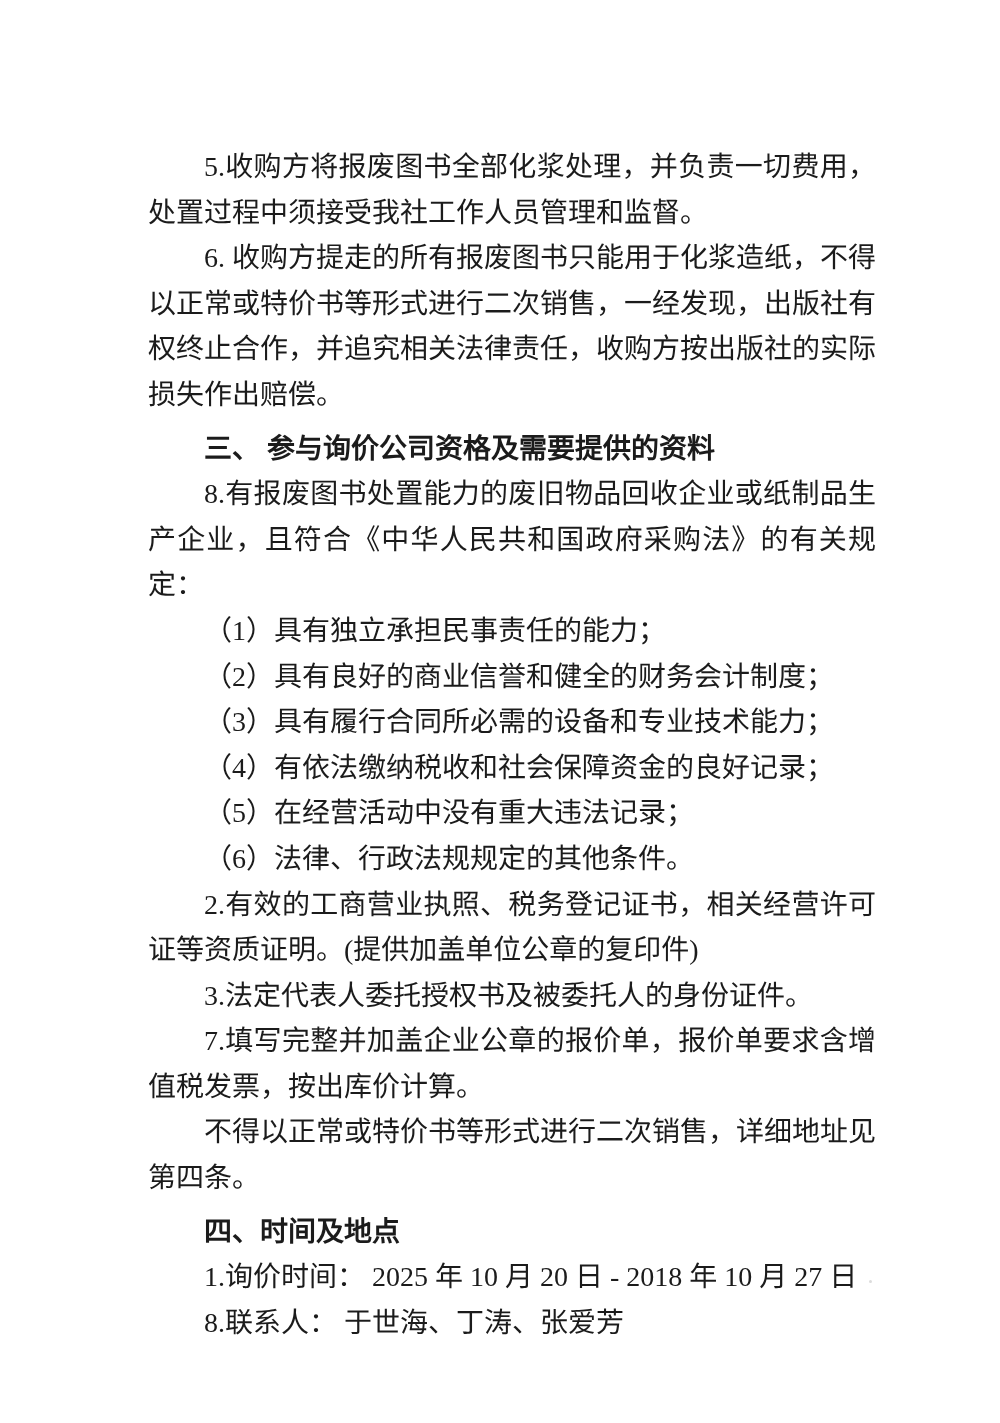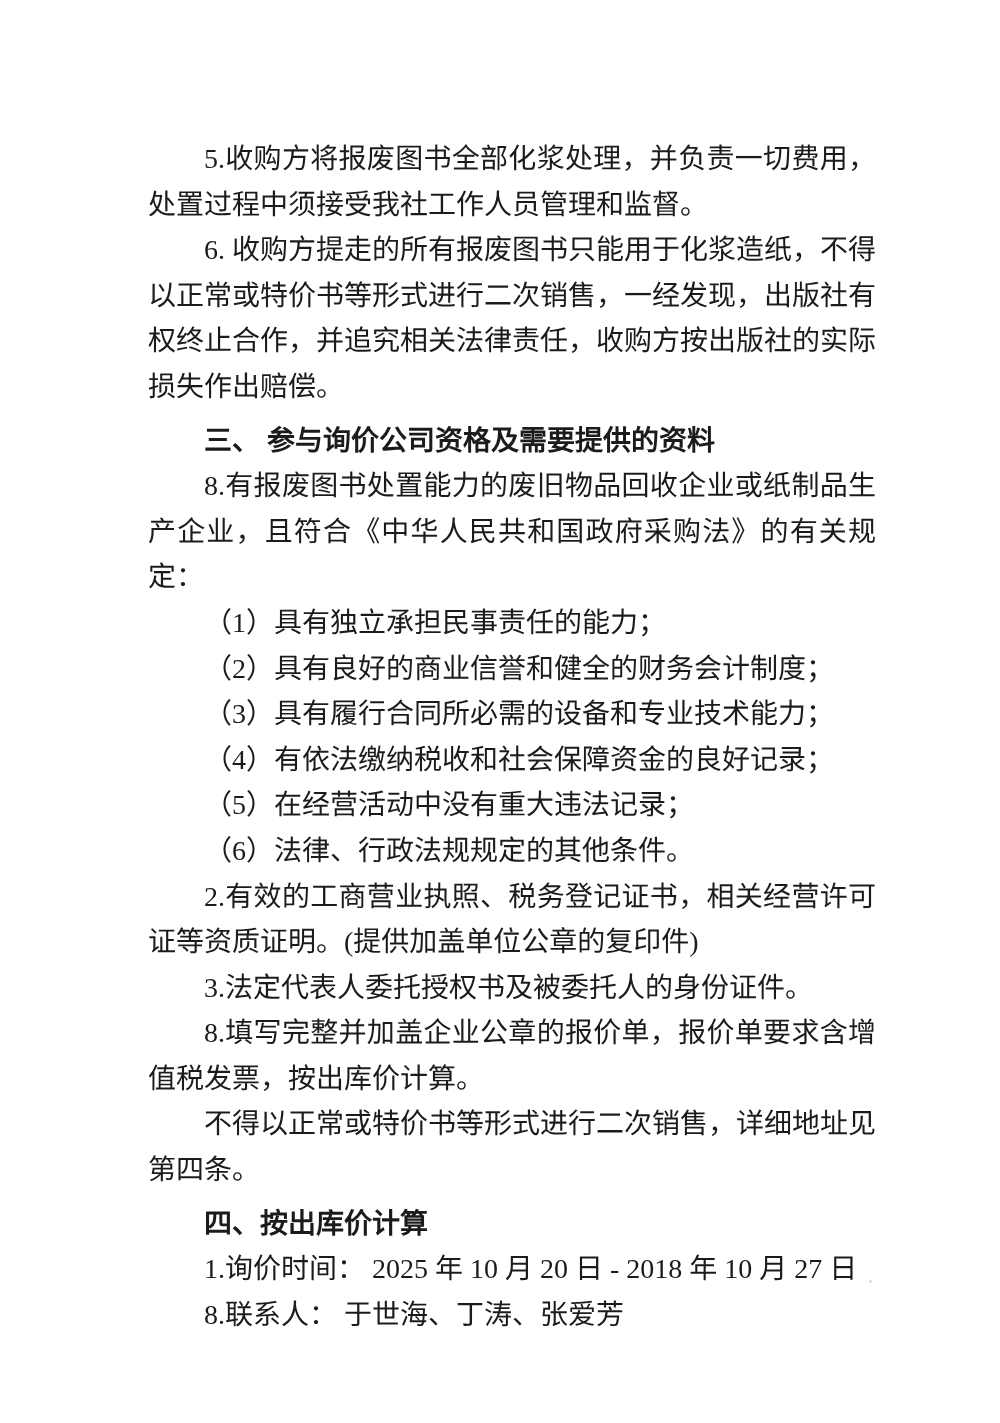--- a/index.html
+++ b/index.html
@@ -11,21 +11,21 @@
     position: relative;
     width: 1000px;
     height: 1423px;
     background: #ffffff;
     overflow: hidden;
     font-family: "Liberation Serif", serif;
   }
   .doc {
     position: absolute;
     left: 148px;
-    top: 136px;
+    top: 144px;
     width: 728px;
     color: #1b1b1b;
     font-size: 28px;
     line-height: 45.6px;
     text-align: justify;
     text-justify: inter-ideograph;
   }
   .para {
     margin: 0;
     padding: 0;
@@ -57,20 +57,20 @@
     <p class="para heading">三、 参与询价公司资格及需要提供的资料</p>
     <p class="para">8.有报废图书处置能力的废旧物品回收企业或纸制品生产企业，且符合《中华人民共和国政府采购法》的有关规定：</p>
     <p class="para">（1）具有独立承担民事责任的能力；</p>
     <p class="para">（2）具有良好的商业信誉和健全的财务会计制度；</p>
     <p class="para">（3）具有履行合同所必需的设备和专业技术能力；</p>
     <p class="para">（4）有依法缴纳税收和社会保障资金的良好记录；</p>
     <p class="para">（5）在经营活动中没有重大违法记录；</p>
     <p class="para">（6）法律、行政法规规定的其他条件。</p>
     <p class="para">2.有效的工商营业执照、税务登记证书，相关经营许可证等资质证明。(提供加盖单位公章的复印件)</p>
     <p class="para">3.法定代表人委托授权书及被委托人的身份证件。</p>
-    <p class="para">8.填写完整并加盖企业公章的报价单，报价单要求含增值税发票，按出库价计算。</p>
+    <p class="para">7.填写完整并加盖企业公章的报价单，报价单要求含增值税发票，按出库价计算。</p>
     <p class="para">不得以正常或特价书等形式进行二次销售，详细地址见第四条。</p>
-    <p class="para heading">四、按出库价计算</p>
+    <p class="para heading">四、时间及地点</p>
     <p class="para">1.询价时间： 2025 年 10 月 20 日 - 2018 年 10 月 27 日</p>
     <p class="para">8.联系人： 于世海、丁涛、张爱芳</p>
   </div>
   <div class="artifact-dot"></div>
 </div>
 
 </body></html>

